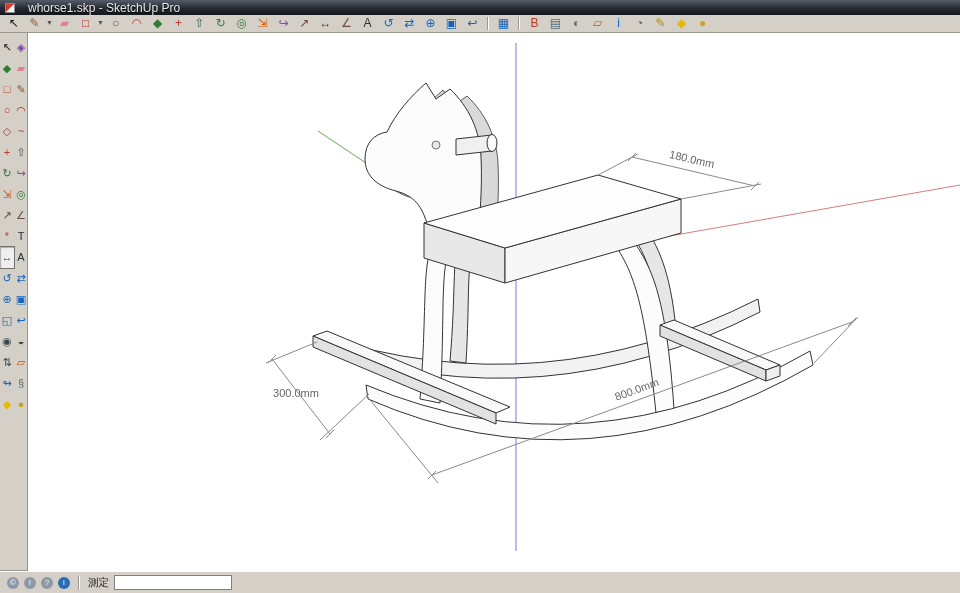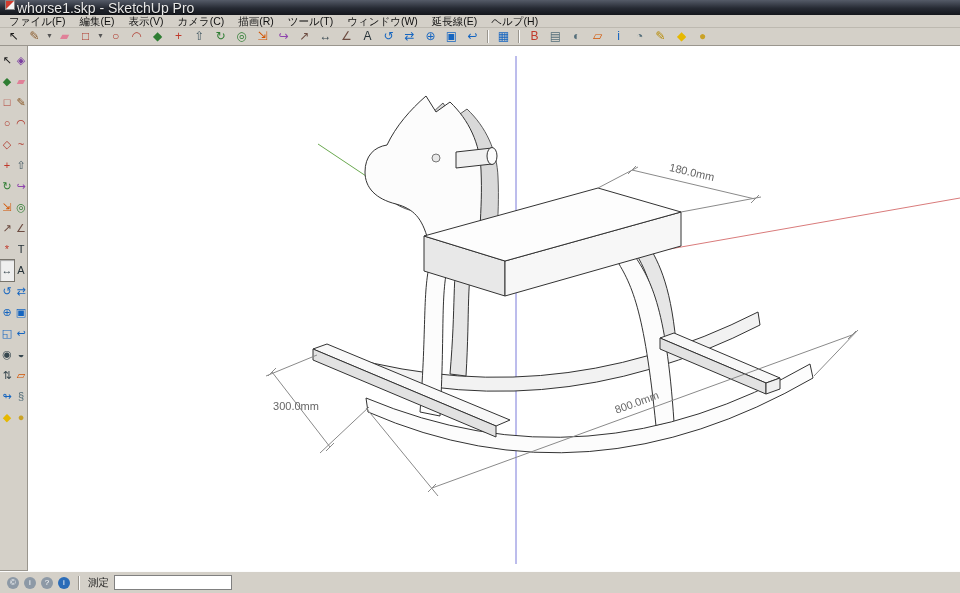--- a/index.html
+++ b/index.html
@@ -8,22 +8,22 @@
     width:960px; height:593px; overflow:hidden;
     font-family:"Liberation Sans","DejaVu Sans",sans-serif;
     background:#d4d0c8;
   }
   .window { width:960px; height:593px; display:flex; flex-direction:column; }
 
   
   .titlebar {
     height:15px; flex:0 0 15px;
     background:linear-gradient(#555b68 0%, #262a33 55%, #14161c 100%);
-    color:#e8e8e8; font-size:14px;
-    display:flex; align-items:flex-start; gap:2px; padding:0 5px;
+    color:#e8e8e8; font-size:12px;
+    display:flex; align-items:center; gap:13px; padding:0 5px;
   }
   .app-icon {
     width:10px; height:10px; flex:0 0 10px;
     background:linear-gradient(135deg,#d23b2e 0 49%, #f5f5f5 51%);
     border:1px solid #888;
   }
   .title-text { white-space:nowrap; text-shadow:0 1px 1px #000; }
 
   
   .menubar {
@@ -82,31 +82,20 @@
 </head>
 <body>
 
 <div class="window">
 
   <div class="titlebar">
     <span class="app-icon"></span>
     <span class="title-text">whorse1.skp - SketchUp Pro</span>
   </div>
 
-  <div class="menubar">
-    <span class="menu-item">ファイル(F)</span>
-    <span class="menu-item">編集(E)</span>
-    <span class="menu-item">表示(V)</span>
-    <span class="menu-item">カメラ(C)</span>
-    <span class="menu-item">描画(R)</span>
-    <span class="menu-item">ツール(T)</span>
-    <span class="menu-item">ウィンドウ(W)</span>
-    <span class="menu-item">延長線(E)</span>
-    <span class="menu-item">ヘルプ(H)</span>
-  </div>
 
   <div class="toolbar">
     <span class="tbtn" style="color: rgb(26, 26, 26);">↖</span>
     <span class="tbtn" style="color: rgb(138, 90, 42);">✎</span>
     <span class="tbtn sm" style="color: rgb(85, 85, 85);">▼</span>
     <span class="tbtn" style="color: rgb(224, 128, 152);">▰</span>
     <span class="tbtn" style="color: rgb(176, 58, 46);">□</span>
     <span class="tbtn sm" style="color: rgb(85, 85, 85);">▼</span>
     <span class="tbtn" style="color: rgb(176, 58, 46);">○</span>
     <span class="tbtn" style="color: rgb(176, 58, 46);">◠</span>

